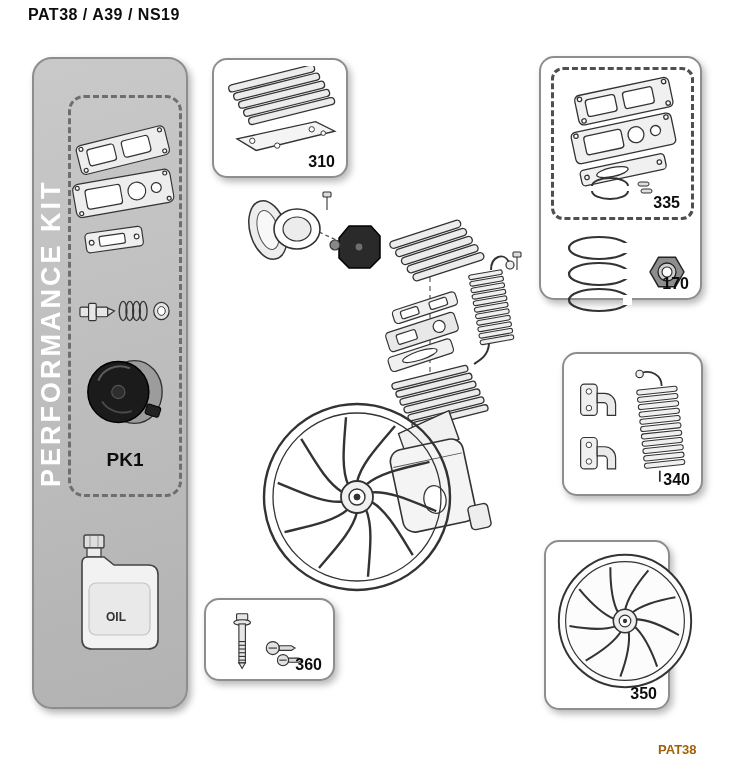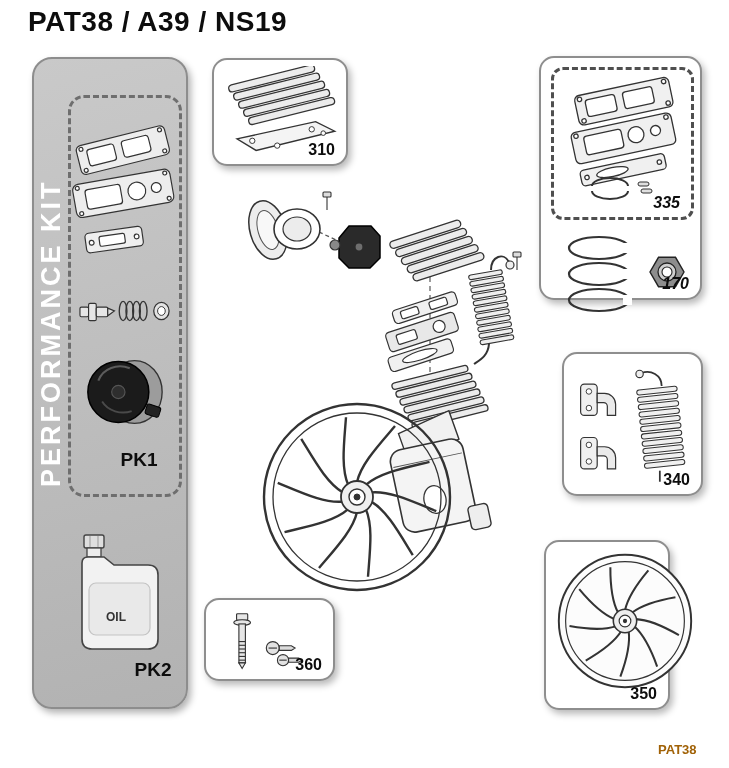--- a/index.html
+++ b/index.html
@@ -3,21 +3,21 @@
 <meta charset="utf-8">
 <style>
   * { box-sizing: border-box; margin: 0; padding: 0; }
   html,body { background:#fff; }
   body {
     width: 729px; height: 768px; position: relative; overflow: hidden;
     font-family: "Liberation Sans", sans-serif; color:#111;
   }
   .title {
     position:absolute; left:28px; top:6px;
-    font-size:28px; font-weight:bold; letter-spacing:.5px; color:#0d0d0d;
+    font-size:16px; font-weight:bold; letter-spacing:.5px; color:#0d0d0d;
   }
   .footer-code {
     position:absolute; left:658px; top:742px;
     font-size:13px; font-weight:bold; color:#a16207;
   }
   
   .perf-panel {
     position:absolute; left:32px; top:57px; width:156px; height:652px;
     background:linear-gradient(165deg,#c9c9c9,#b2b2b2);
     border:2px solid #8d8d8d; border-radius:20px;
@@ -28,37 +28,37 @@
     writing-mode:vertical-rl; transform:rotate(180deg);
     text-align:center; font-weight:bold; font-size:27px;
     letter-spacing:3px; color:#fff; white-space:nowrap;
   }
   .pk-dashed {
     position:absolute; left:34px; top:36px; width:114px; height:402px;
     border:3px dashed #6e6e6e; border-radius:16px;
     display:flex; flex-direction:column; align-items:center;
     justify-content:space-evenly; padding:6px 2px;
   }
-  .kit-label { font-weight:bold; font-size:19px; color:#0d0d0d;margin-left:28px; }
+  .kit-label { font-weight:bold; font-size:19px; color:#0d0d0d; }
   .oil-svg { position:absolute; left:40px; top:474px; }
   .pk2-label { position:absolute; left:34px; top:600px; width:114px; text-align:center; }
   
   .part-box {
     position:absolute; background:#fff; border:2px solid #8e8e8e;
     border-radius:15px; box-shadow:3px 4px 7px rgba(0,0,0,.28); z-index:2;
   }
   .part-num {
     position:absolute; right:11px; bottom:5px;
     font-weight:bold; font-size:16px; color:#0d0d0d;
   }
   .dashed-box {
     position:absolute; border:3px dashed #4f4f4f; border-radius:12px;
   }
-  .box310 { left:212px; top:58px;  width:136px; height:108px; }
-  .box330 { left:539px; top:56px;  width:163px; height:244px;font-style:italic; }
+  .box310 { left:212px; top:58px;  width:136px; height:120px; }
+  .box330 { left:539px; top:56px;  width:163px; height:244px; }
   .box340 { left:562px; top:352px; width:141px; height:144px; }
   .box350 { left:544px; top:540px; width:126px; height:170px; }
   .box360 { left:204px; top:598px; width:131px; height:83px; }
   .b330-dashed { left:10px; top:9px; width:143px; height:153px; }
   .abs { position:absolute; }
   .exploded { position:absolute; left:208px; top:146px; z-index:1; }
 </style>
 </head>
 <body>
 
@@ -127,21 +127,20 @@
 
   <svg class="oil-svg" width="92" height="122" viewBox="0 0 92 122" role="img">
     <rect x="10" y="2" width="20" height="13" rx="2" fill="#dedede" stroke="#444" stroke-width="1.4"></rect>
     <line x1="16" y1="3" x2="16" y2="14" stroke="#999" stroke-width="1"></line>
     <line x1="24" y1="3" x2="24" y2="14" stroke="#999" stroke-width="1"></line>
     <rect x="13" y="15" width="14" height="9" fill="#ececec" stroke="#444" stroke-width="1.3"></rect>
     <path d="M8 30 Q8 24 14 24 L30 24 L40 32 L74 32 Q84 32 84 42 L84 106 Q84 116 74 116 L18 116 Q8 116 8 106 Z" fill="#f2f2f2" stroke="#444" stroke-width="1.6"></path>
     <rect x="15" y="50" width="61" height="52" rx="7" fill="#e9e9e9" stroke="#c4c4c4" stroke-width="1.2"></rect>
     <text x="32" y="88" font-size="12" font-weight="bold" fill="#333">OIL</text>
   </svg>
-  <div class="kit-label pk2-label">PK2</div>
 </section>
 
 <svg class="exploded" width="340" height="500" viewBox="0 0 340 500" role="img">
 
   <line x1="222" y1="122" x2="222" y2="236" stroke="#666" stroke-width="1.3" stroke-dasharray="5 4"></line>
   <line x1="111" y1="86" x2="128" y2="94" stroke="#555" stroke-width="1.3" stroke-dasharray="4 3"></line>
 
   <g fill="#ddd" stroke="#333" stroke-width="1.1">
     <rect x="115" y="46" width="8" height="5" rx="1"></rect>
       <line x1="119" y1="51" x2="119" y2="64"></line>

